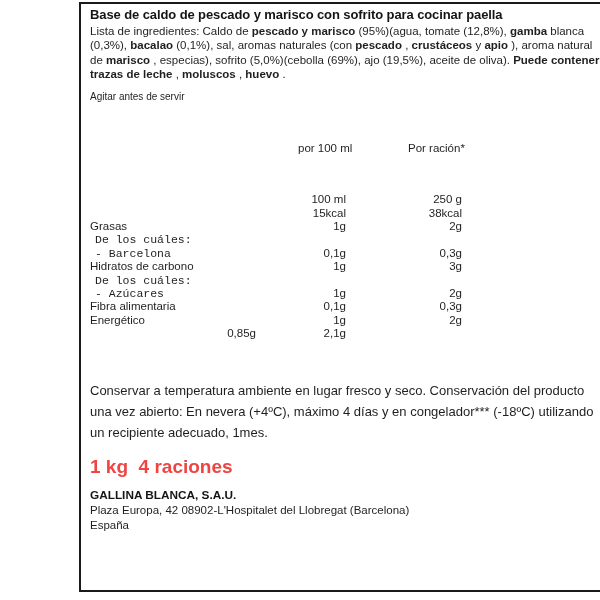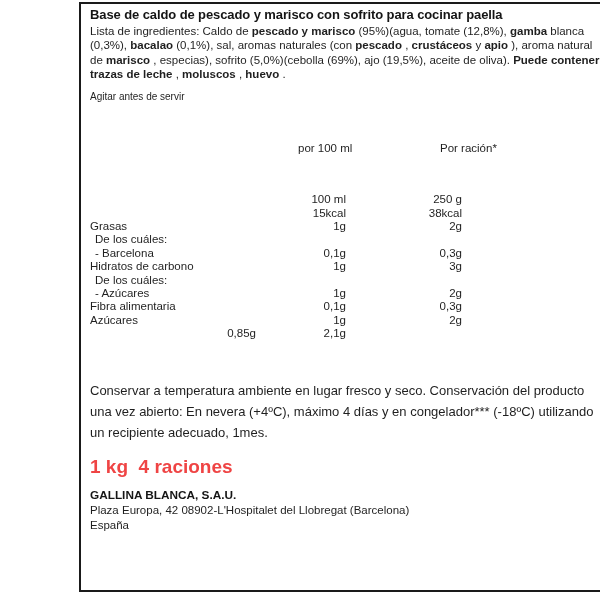--- a/index.html
+++ b/index.html
@@ -48,33 +48,33 @@
     line-height: 14px;
     margin-top: 9px;
   }
   .col-headers {
     position: relative;
     height: 13px;
     margin-top: 38px;
     font-size: 11.5px;
   }
   .col-headers .h1 { position: absolute; left: 208px; top: 0; }
-  .col-headers .h2 { position: absolute; left: 350px; top: 0; }
+  .col-headers .h2 { position: absolute; left: 318px; top: 0; }
   .nutri-table {
     margin-top: 38px;
     font-size: 11.5px;
   }
   .nrow {
     display: grid;
     grid-template-columns: 166px 90px 116px;
     line-height: 13.4px;
     min-height: 13.4px;
   }
   .nlabel { white-space: pre-wrap; }
-  .nlabel.indent { padding-left: 5px; }
+  .nlabel.indent { padding-left: 5px; font-family: Liberation Mono, monospace; }
   .nval { text-align: right; }
   .storage {
     font-size: 13px;
     line-height: 21px;
     margin-top: 39px;
   }
   .weight {
     font-size: 19px;
     font-weight: bold;
     line-height: 14px;
@@ -146,21 +146,21 @@
           <span class="nlabel indent">- Azúcares</span>
           <span class="nval">1g</span>
           <span class="nval">2g</span>
         </div>
         <div class="nrow">
           <span class="nlabel">Fibra alimentaria</span>
           <span class="nval">0,1g</span>
           <span class="nval">0,3g</span>
         </div>
         <div class="nrow">
-          <span class="nlabel">Azúcares</span>
+          <span class="nlabel">Energético</span>
           <span class="nval">1g</span>
           <span class="nval">2g</span>
         </div>
         <div class="nrow">
           <span class="nval">0,85g</span>
           <span class="nval">2,1g</span>
         </div>
       </div>
     <p class="storage">Conservar a temperatura ambiente en lugar fresco y seco. Conservación del producto una vez abierto: En nevera (+4ºC), máximo 4 días y en congelador*** (-18ºC) utilizando un recipiente adecuado, 1mes.</p>
     <p class="weight">1 kg  4 raciones</p>

